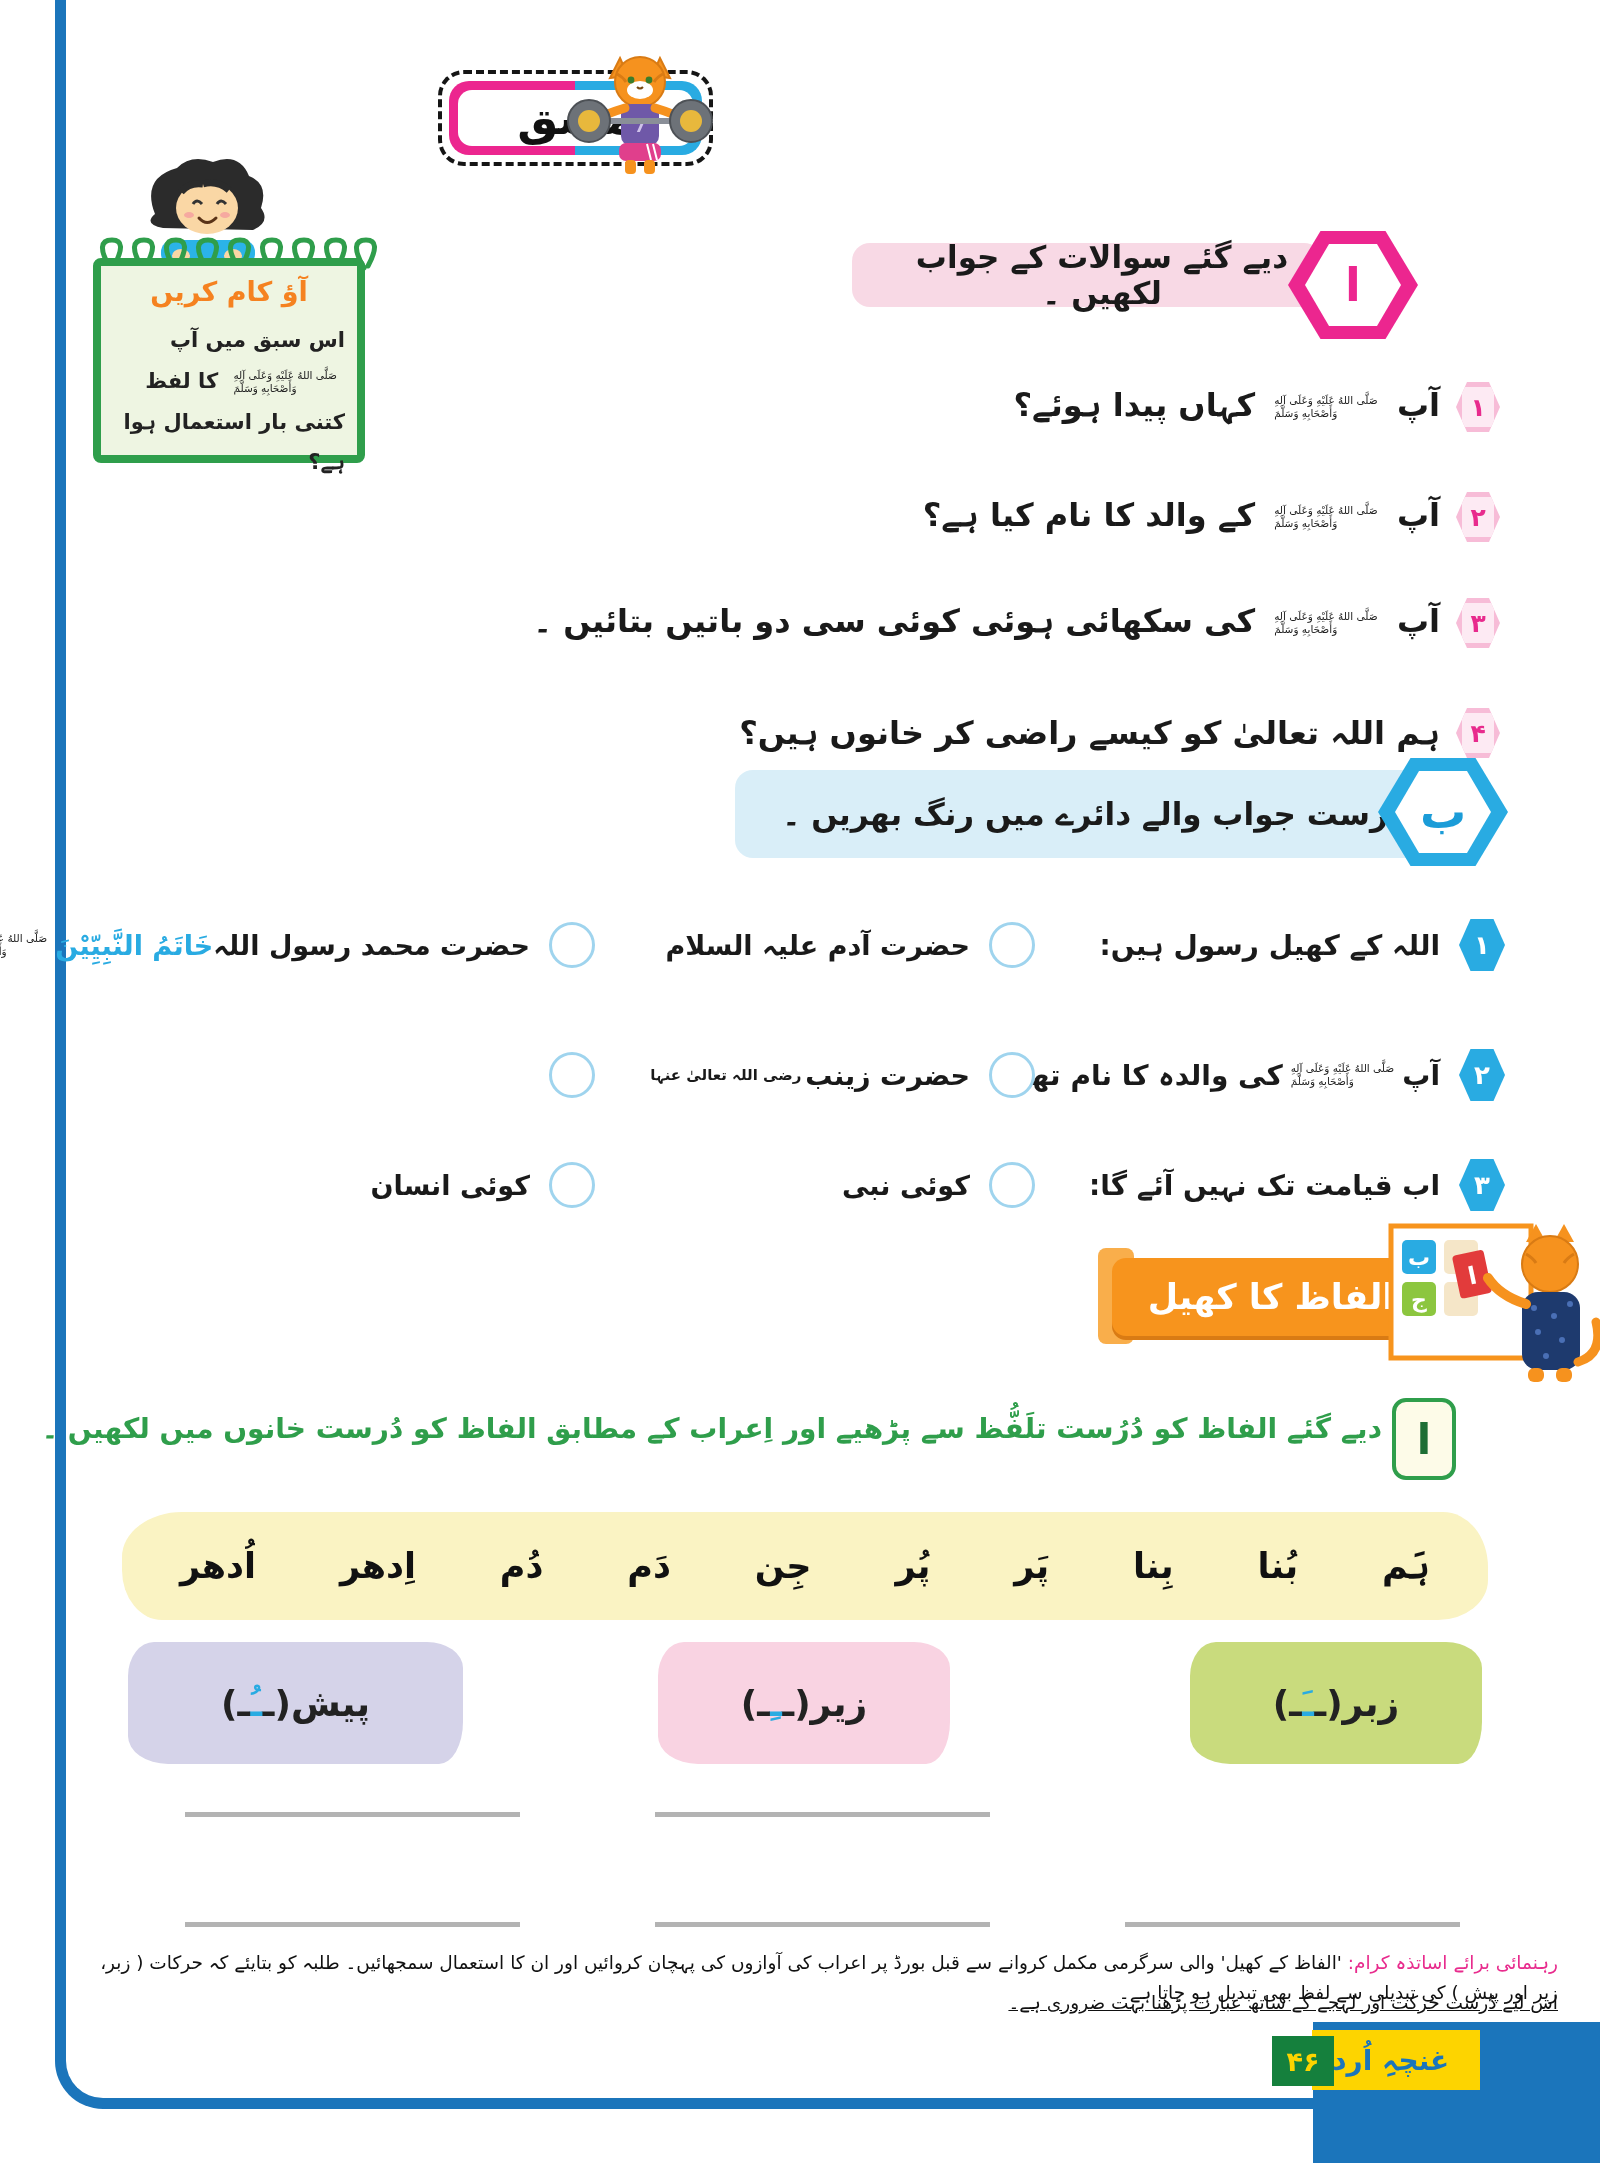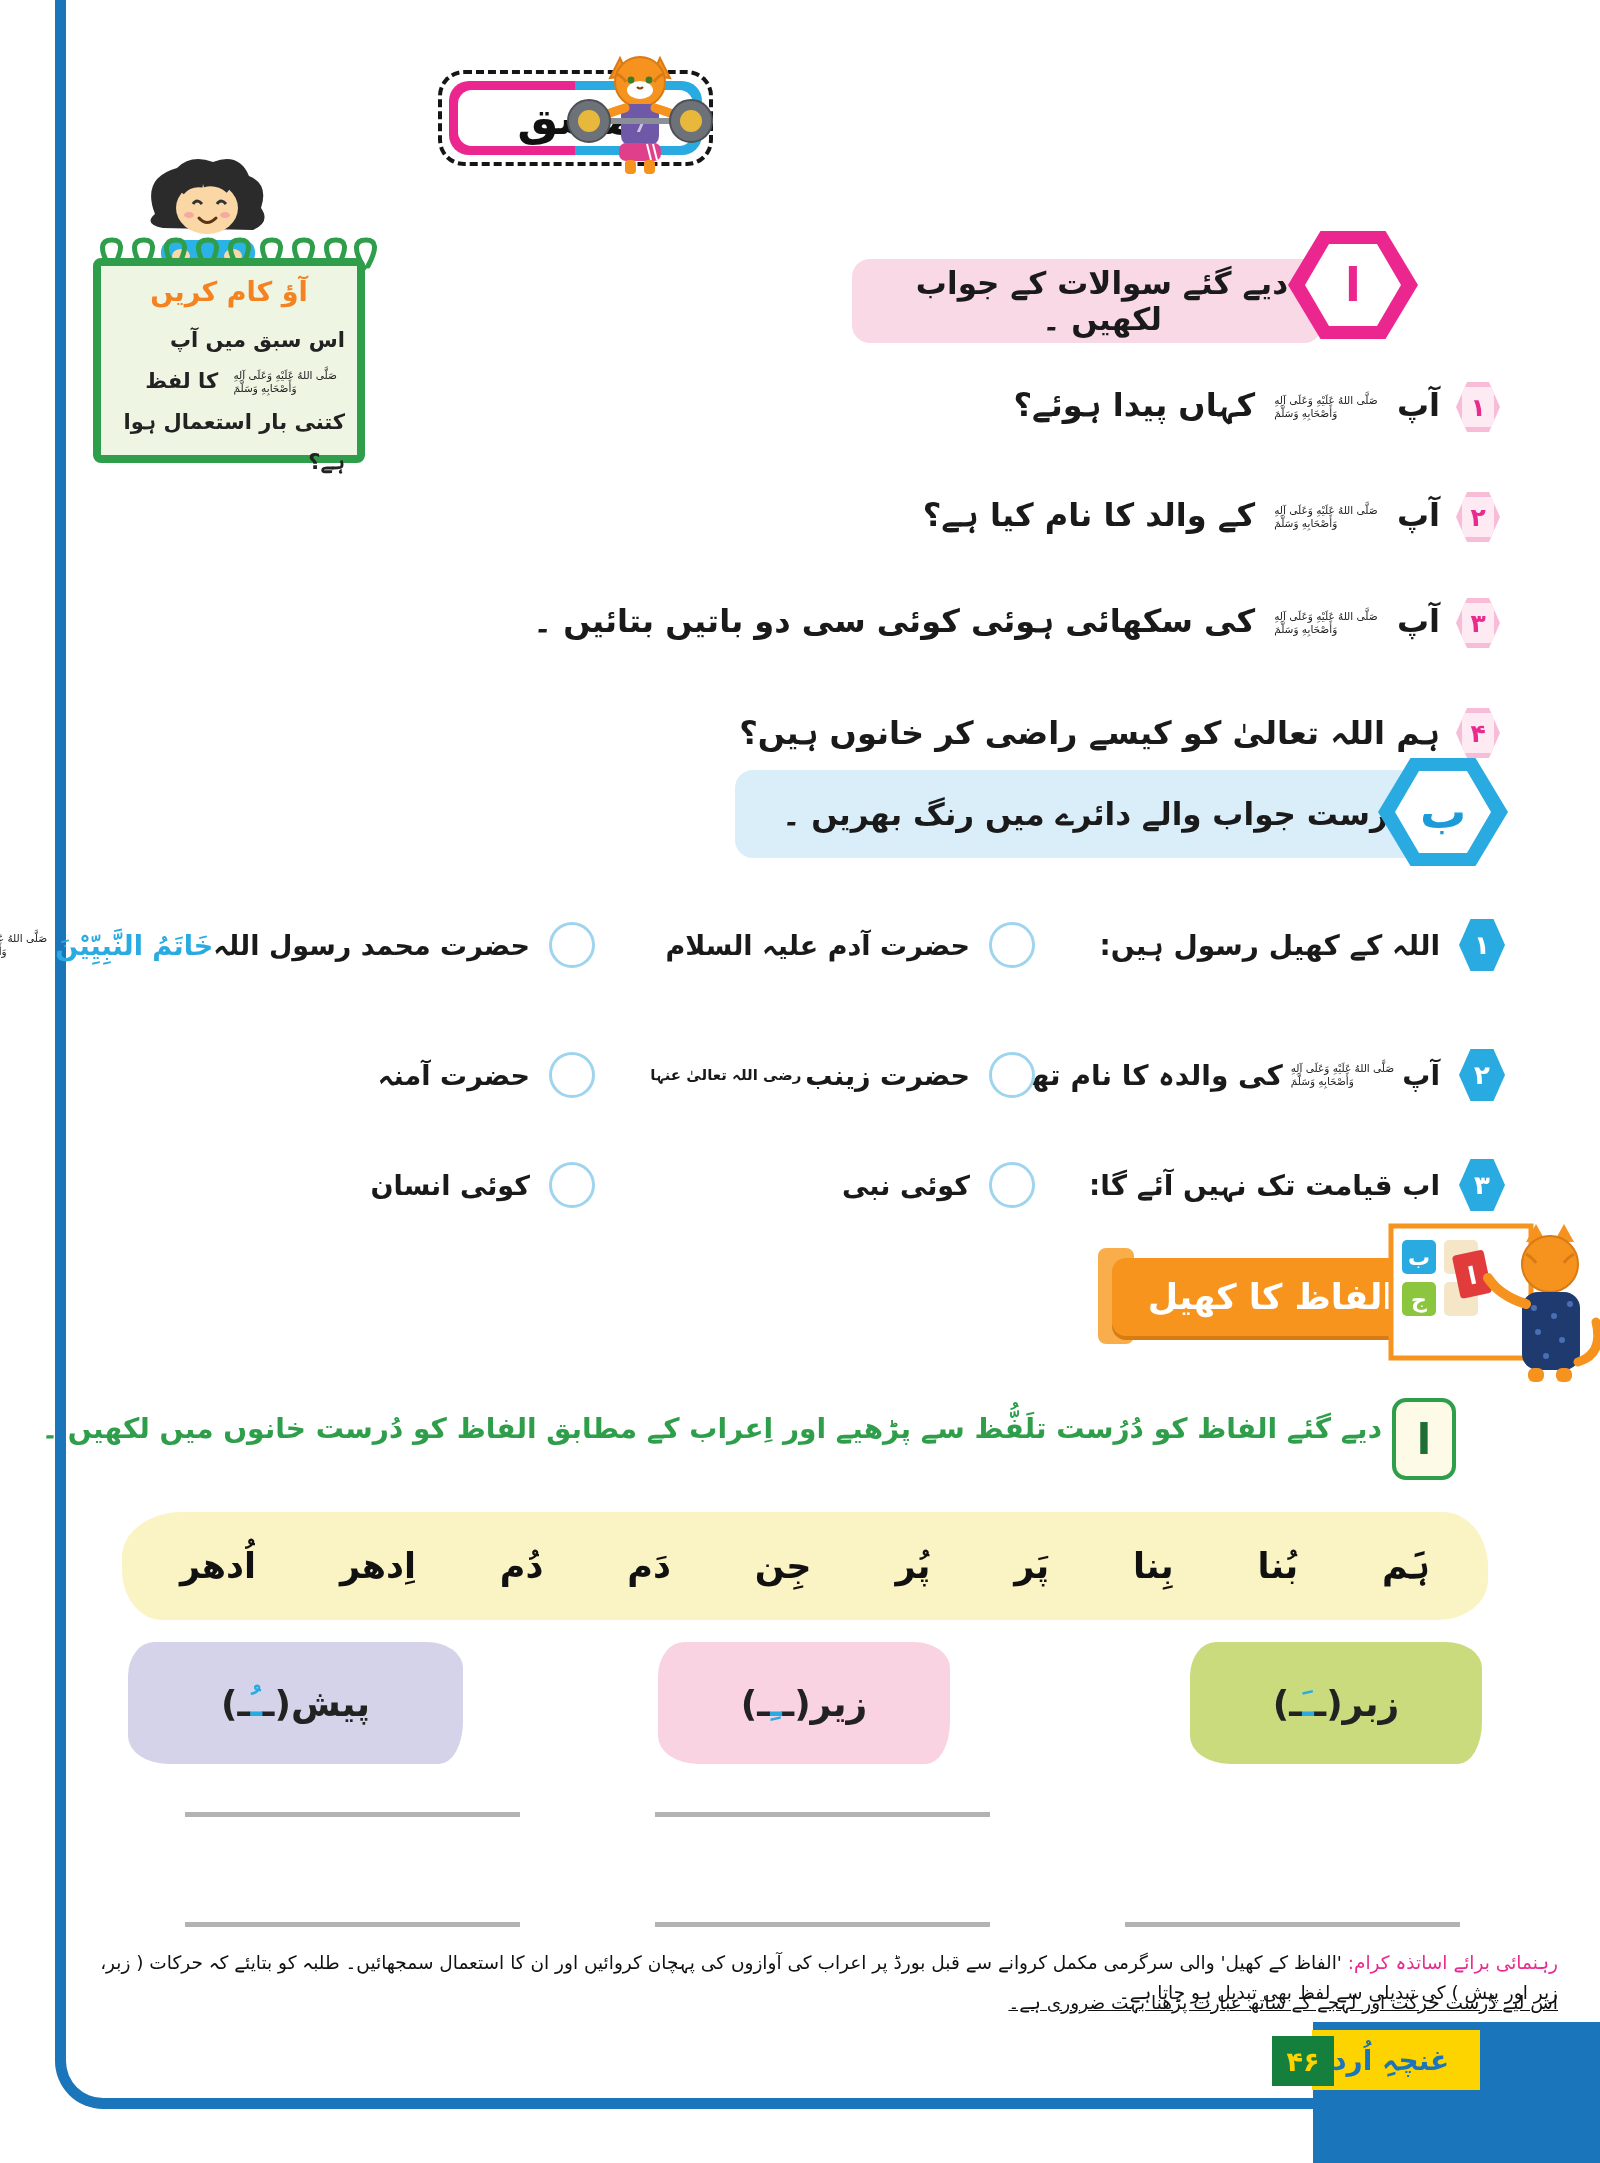--- a/index.html
+++ b/index.html
@@ -24,21 +24,21 @@
   .cat2{position:absolute;left:1388px;top:1212px;}
   
   .notepad{position:absolute;left:93px;top:258px;width:272px;height:205px;
          background:#eef5e2;border:8px solid #2f9e4b;border-radius:8px;box-sizing:border-box;
          padding:10px 12px 6px;}
   .spiral{position:absolute;left:88px;top:232px;}
   .np-title{text-align:center;font-size:27px;font-weight:bold;color:#f58220;margin-top:0;}
   .np-body{margin-top:14px;font-size:21px;font-weight:600;color:#222;line-height:1.9;text-align:right;}
   
   .banner{position:absolute;border-radius:18px;display:flex;align-items:center;}
-  .banner-a{left:852px;top:243px;width:470px;height:84px;background:#f8d9e5;margin-top:16px;}
+  .banner-a{left:852px;top:243px;width:470px;height:64px;background:#f8d9e5;}
   .banner-b{left:735px;top:770px;width:686px;height:88px;background:#d9eef8;}
   .banner-label{width:100%;text-align:center;font-size:31px;font-weight:700;color:#1a1a1a;padding-left:30px;}
   .hexclip{clip-path:polygon(25% 0,75% 0,100% 50%,75% 100%,25% 100%,0 50%);}
   .hexbig{position:absolute;width:130px;height:108px;}
   .hexbig .inner{position:absolute;left:17px;top:13px;right:17px;bottom:13px;background:#fff;
         display:flex;align-items:center;justify-content:center;font-size:46px;font-weight:bold;}
   .hex-a{left:1288px;top:231px;background:#ec268f;}
   .hex-a .inner{color:#ec268f;}
   .hex-b{left:1378px;top:758px;background:#29abe2;}
   .hex-b .inner{color:#1b9cd8;}
@@ -239,21 +239,20 @@
             <span class="hl">صَلَّى اللهُ عَلَيْهِ وَعَلَى آلِهِ</span>
             <span class="hl">وَأَصْحَابِهِ وَسَلَّمَ</span>
           </span> کی والدہ کا نام تھا:</span>
         <span class="mq-c1">
           <span class="circle"></span>
         </span>
         <span class="mq-o1">حضرت زینب<span class="small-suffix">رضی اللہ تعالیٰ عنہا</span></span>
         <span class="mq-c2">
           <span class="circle"></span>
         </span>
-        <span class="mq-o2">حضرت آمنہ</span>
       </div>
       <div class="mcq-row" style="top: 1135px;">
         <span class="mq-hex hexclip">۳</span>
         <span class="mq-q">اب قیامت تک نہیں آئے گا: </span>
         <span class="mq-c1">
           <span class="circle"></span>
         </span>
         <span class="mq-o1">کوئی نبی</span>
         <span class="mq-c2">
           <span class="circle"></span>

